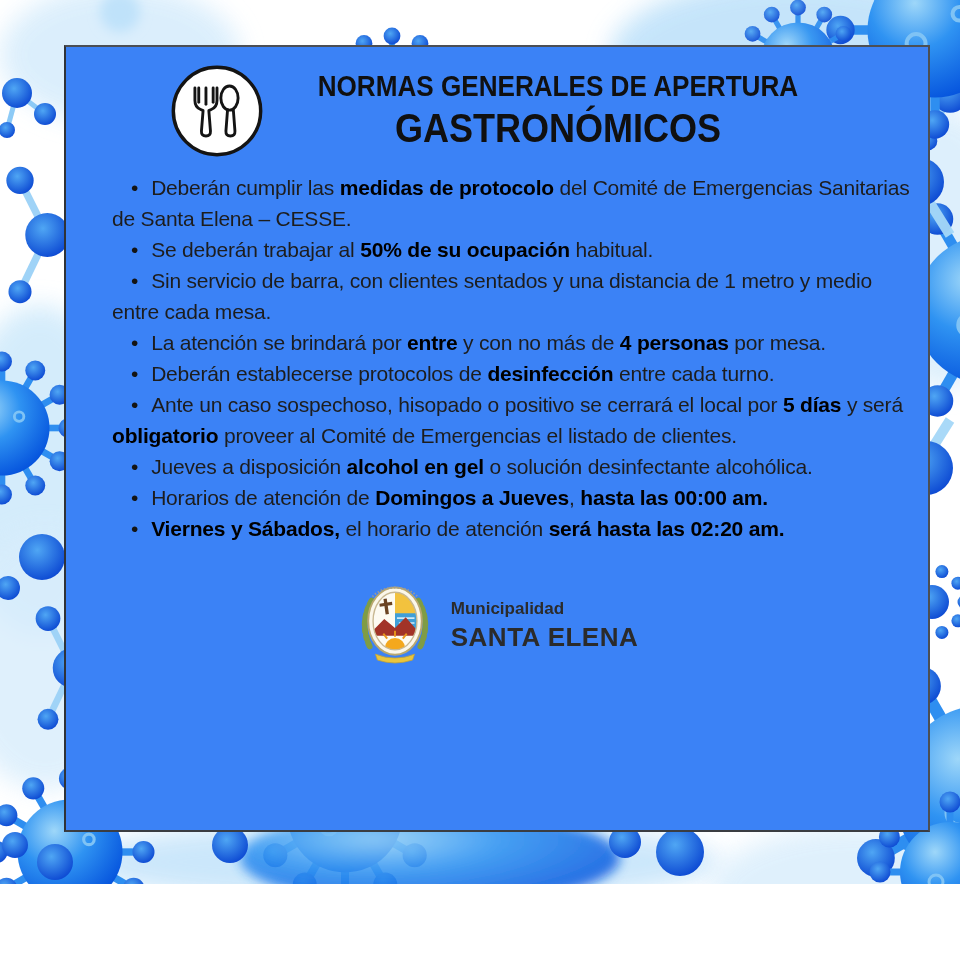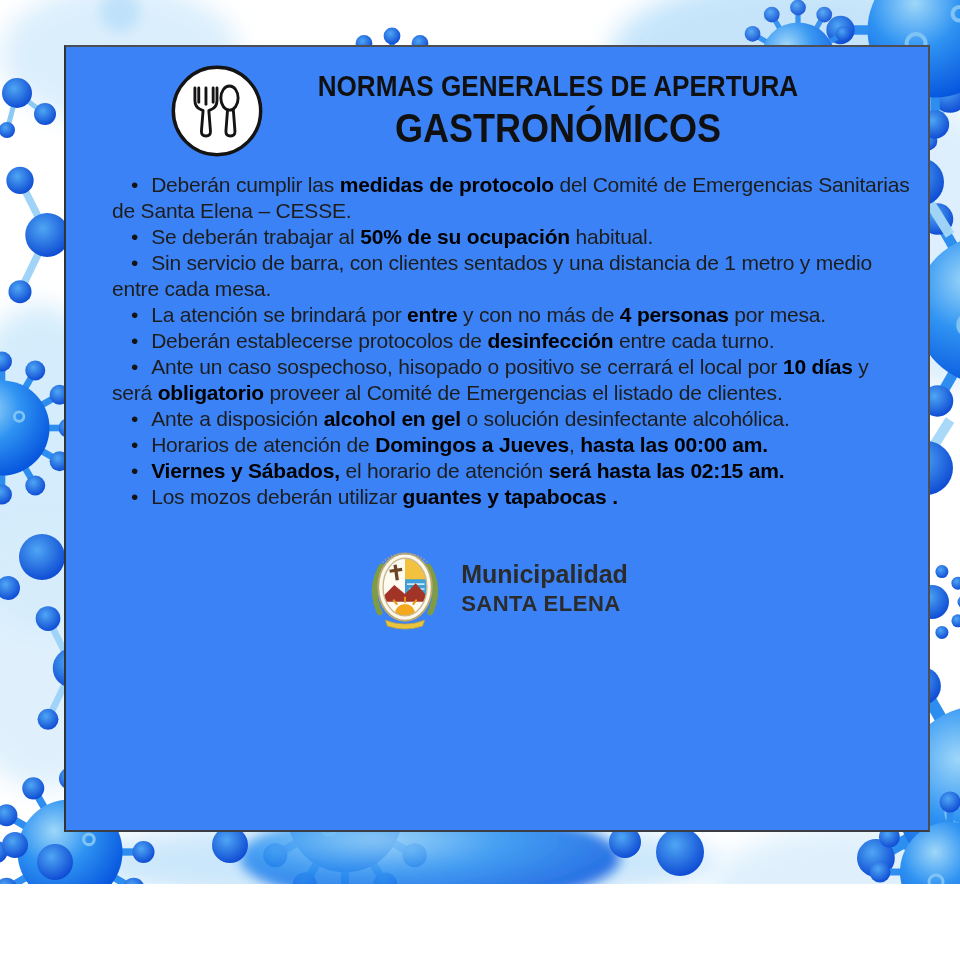--- a/index.html
+++ b/index.html
@@ -16,32 +16,32 @@
           gap:26px;padding-top:15px;height:97px;}
   .icon-circle{width:96px;height:96px;flex:0 0 auto;}
   .icon-circle svg{width:96px;height:96px;display:block;}
   .titles{text-align:center;color:#101010;}
   .t1{font-weight:700;font-size:29px;letter-spacing:0;
       transform:scaleX(.9);transform-origin:center;white-space:nowrap;}
   .t2{font-weight:700;font-size:40px;margin-top:3px;
       transform:scaleX(.9);transform-origin:center;white-space:nowrap;}
 
   ul.rules{list-style:none;margin:13px 0 0 0;padding:0 18px 0 46px;
-           font-size:21px;line-height:26px;color:#1d1d1d;letter-spacing:-0.2px;}
+           font-size:21px;line-height:31px;color:#1d1d1d;letter-spacing:-0.2px;}
   ul.rules li{text-indent:19px;margin:0;}
   ul.rules .bullet{margin-right:13px;color:#141414;}
   ul.rules .b{font-weight:700;color:#000;}
 
   .footer{display:flex;align-items:center;justify-content:center;
           gap:17px;margin-top:34px;}
   .crest{width:78px;height:90px;flex:0 0 auto;}
   .crest svg{width:78px;height:90px;display:block;}
   .org{color:#2b2b2b;font-weight:700;line-height:29px;}
-  .org1{font-size:25px;}
-  .org2{font-size:22px;letter-spacing:.5px;}
+  .org1{font-size:17px;}
+  .org2{font-size:26px;letter-spacing:.5px;}
 </style>
 </head>
 <body>
 
 <div class="bg">
 <svg width="960" height="960" viewBox="0 0 960 960" xmlns="http://www.w3.org/2000/svg">
   <defs>
     <radialGradient id="gv" cx="35%" cy="30%" r="75%">
       <stop offset="0" stop-color="#9ed7f9"></stop>
           <stop offset=".45" stop-color="#2f93f2"></stop>
@@ -192,25 +192,24 @@
       <div class="t2">GASTRONÓMICOS</div>
     </div>
   </div>
 
   <ul class="rules">
       <li><span class="bullet">•</span><span>Deberán cumplir las </span><span class="b">medidas de protocolo</span><span> del Comité de Emergencias Sanitarias de Santa Elena – CESSE.</span></li>
       <li><span class="bullet">•</span><span>Se deberán trabajar al </span><span class="b">50% de su ocupación</span><span> habitual.</span></li>
       <li><span class="bullet">•</span><span>Sin servicio de barra, con clientes sentados y una distancia de 1 metro y medio entre cada mesa.</span></li>
       <li><span class="bullet">•</span><span>La atención se brindará por </span><span class="b">entre</span><span> y con no más de </span><span class="b">4 personas</span><span> por mesa.</span></li>
       <li><span class="bullet">•</span><span>Deberán establecerse protocolos de </span><span class="b">desinfección</span><span> entre cada turno.</span></li>
-      <li><span class="bullet">•</span><span>Ante un caso sospechoso, hisopado o positivo se cerrará el local por </span><span class="b">10 días</span><span> y será </span><span class="b">obligatorio</span><span> proveer al Comité de Emergencias el listado de clientes.</span></li>
-      <li><span class="bullet">•</span><span>Ante a disposición </span><span class="b">alcohol en gel</span><span> o solución desinfectante alcohólica.</span></li>
+      <li><span class="bullet">•</span><span>Ante un caso sospechoso, hisopado o positivo se cerrará el local por </span><span class="b">5 días</span><span> y será </span><span class="b">obligatorio</span><span> proveer al Comité de Emergencias el listado de clientes.</span></li>
+      <li><span class="bullet">•</span><span>Jueves a disposición </span><span class="b">alcohol en gel</span><span> o solución desinfectante alcohólica.</span></li>
       <li><span class="bullet">•</span><span>Horarios de atención de </span><span class="b">Domingos a Jueves</span><span>, </span><span class="b">hasta las 00:00 am.</span></li>
-      <li><span class="bullet">•</span><span class="b">Viernes y Sábados,</span><span> el horario de atención </span><span class="b">será hasta las 02:15 am.</span></li>
-      <li><span class="bullet">•</span><span>Los mozos deberán utilizar </span><span class="b">guantes y tapabocas .</span></li>
+      <li><span class="bullet">•</span><span class="b">Viernes y Sábados,</span><span> el horario de atención </span><span class="b">será hasta las 02:20 am.</span></li>
     </ul>
 
   <div class="footer">
     <div class="crest">
       <svg viewBox="0 0 80 92" xmlns="http://www.w3.org/2000/svg">
         <path d="M14,70 Q3,46 16,23" fill="none" stroke="#7f9c45" stroke-width="6" stroke-dasharray="4 3.5" stroke-linecap="round"></path>
         <path d="M66,70 Q77,46 64,23" fill="none" stroke="#7f9c45" stroke-width="6" stroke-dasharray="4 3.5" stroke-linecap="round"></path>
         <ellipse cx="40" cy="44" rx="27.5" ry="34.5" fill="#fbf7ea" stroke="#b9a86f" stroke-width="2"></ellipse>
         <path d="M17,19 A28,22 0 0 1 63,19" fill="none" stroke="#9a9a9a" stroke-width="2" stroke-dasharray="1.5 2"></path>
         <clipPath id="crestClip">

